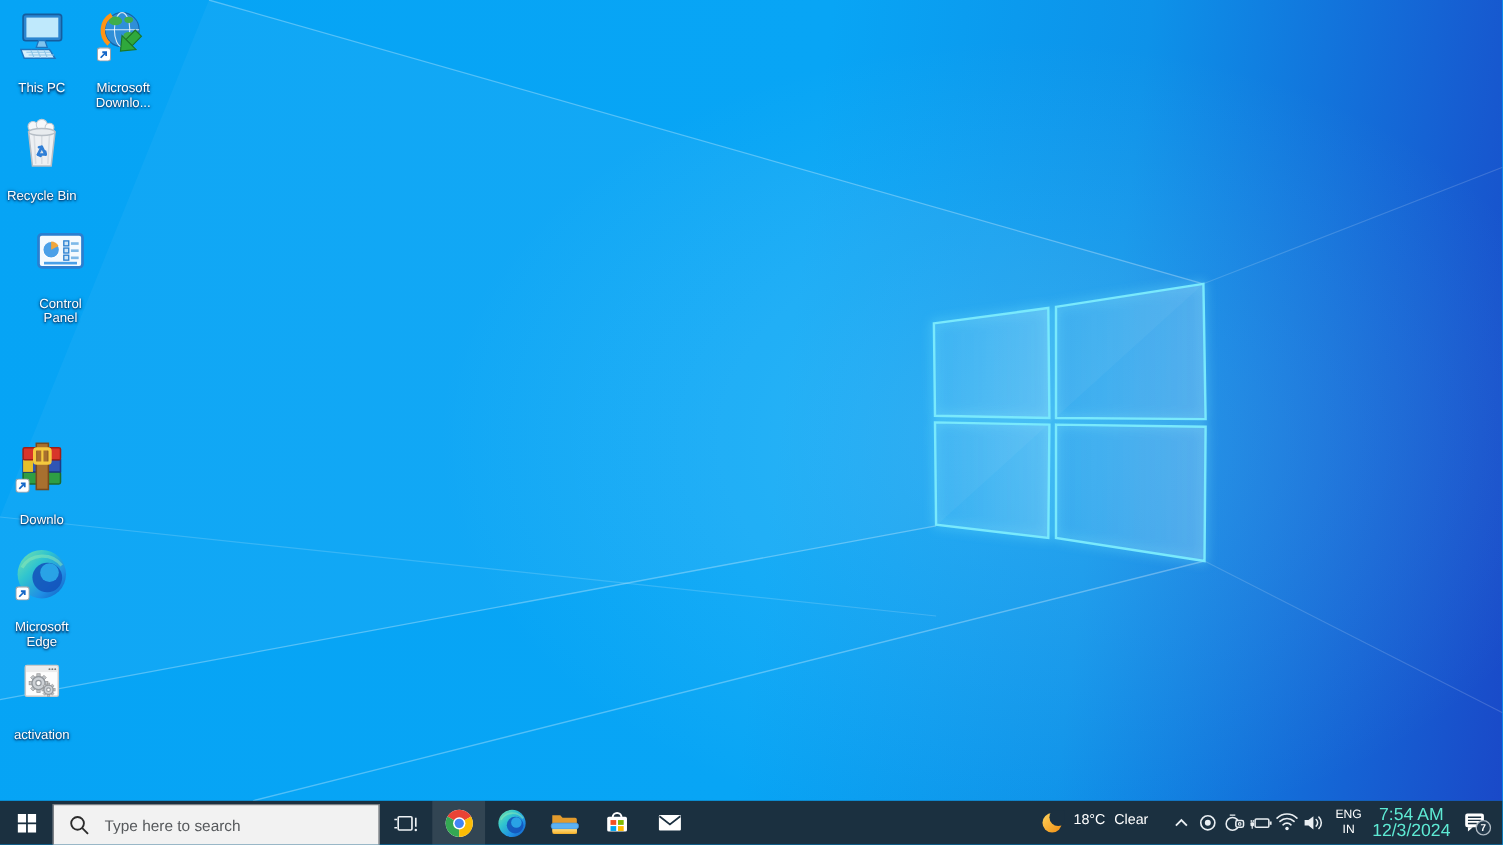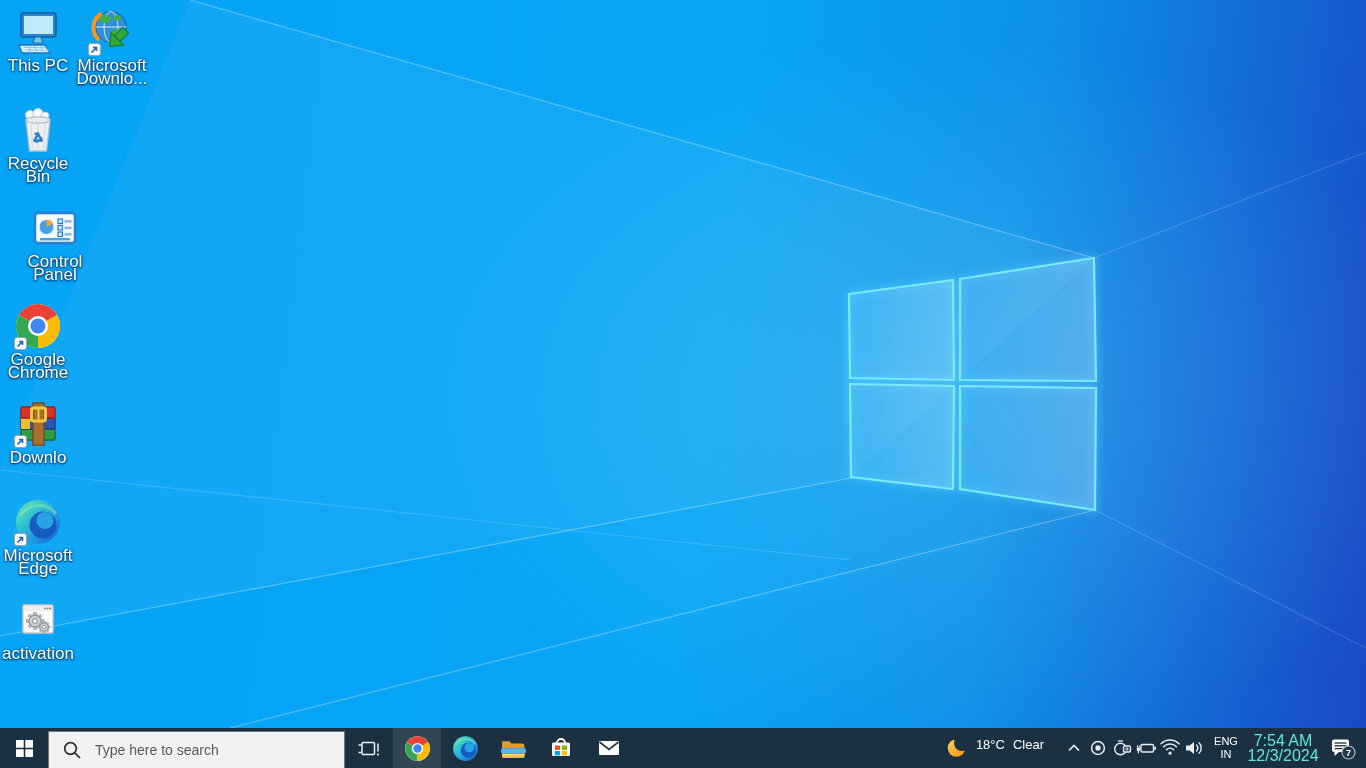--- a/index.html
+++ b/index.html
@@ -11,21 +11,21 @@
   .desktop{position:absolute;left:0;top:0;right:0;bottom:40px;overflow:hidden;
     background:
       radial-gradient(ellipse 760px 520px at 930px 400px, rgba(150,230,255,.22), rgba(150,230,255,0) 70%),
       linear-gradient(97deg,#06a4f5 0%,#08a5f5 52%,#0d92e9 72%,#1563d4 90%,#1a49c8 100%);
   }
   .wall-svg{position:absolute;left:0;top:0}
   
   .dicon{position:absolute;width:76px;text-align:center;cursor:default}
   .dicon .ig{width:48px;height:48px;margin:0 auto;position:relative}
   .dicon .sc{position:absolute;left:0;bottom:0}
-  .dlbl{margin-top:3px;font-size:17px;line-height:13px;color:#fff;
+  .dlbl{margin-top:18px;font-size:12px;line-height:13px;color:#fff;
     text-shadow:0 1px 2px rgba(0,10,50,.9),0 0 3px rgba(0,10,50,.55)}
   
   .taskbar{position:absolute;left:0;right:0;bottom:0;height:40px;background:#1b3040;
     display:flex;align-items:stretch;z-index:10}
   .tb-btn{width:48px;flex:none;display:flex;align-items:center;justify-content:center;
     background:transparent;border:none;padding:0;cursor:pointer}
   .tb-btn.active{background:rgba(255,255,255,.10)}
   .searchbox{width:297px;height:37px;margin-top:3px;flex:none;background:#f2f2f2;
     border:1px solid #70757a;border-bottom:none;box-sizing:border-box;
     display:flex;align-items:center;padding-left:13px}
@@ -187,34 +187,20 @@
         </g>
         <rect x="9" y="34" width="30" height="2.4" fill="#4aa0e8"></rect>
       </svg>
     </div>
     <div class="dlbl">
       <div>Control</div>
         <div>Panel</div>
     </div>
   </div>
 
-  <div class="dicon" style="left:0;top:302px">
-    <div class="ig">
-      <svg width="48" height="48">
-          <use href="#sym-chrome"></use>
-        </svg>
-      <svg class="sc" width="13" height="13">
-          <use href="#sym-shortcut"></use>
-        </svg>
-    </div>
-    <div class="dlbl">
-      <div>Google</div>
-        <div>Chrome</div>
-    </div>
-  </div>
 
   <div class="dicon" style="left:0;top:400px">
     <div class="ig">
       <svg width="48" height="48" viewBox="0 0 48 48">
         <rect x="7" y="29" width="34" height="11" rx="1.5" fill="#2e9e44" stroke="#1c6b2c" stroke-width="1.4"></rect>
         <rect x="7" y="18" width="34" height="11" fill="#2f55b5" stroke="#1d3a85" stroke-width="1.4"></rect>
         <rect x="7" y="18" width="9" height="11" fill="#e8bf2a"></rect>
         <rect x="7" y="7" width="34" height="11" rx="1.5" fill="#d8352a" stroke="#9e1f17" stroke-width="1.4"></rect>
         <rect x="19" y="3" width="11" height="42" fill="#a8702f" stroke="#77491c" stroke-width="1.4"></rect>
         <rect x="17.5" y="8" width="14" height="13" rx="2" fill="none" stroke="#f5c93e" stroke-width="3"></rect>

